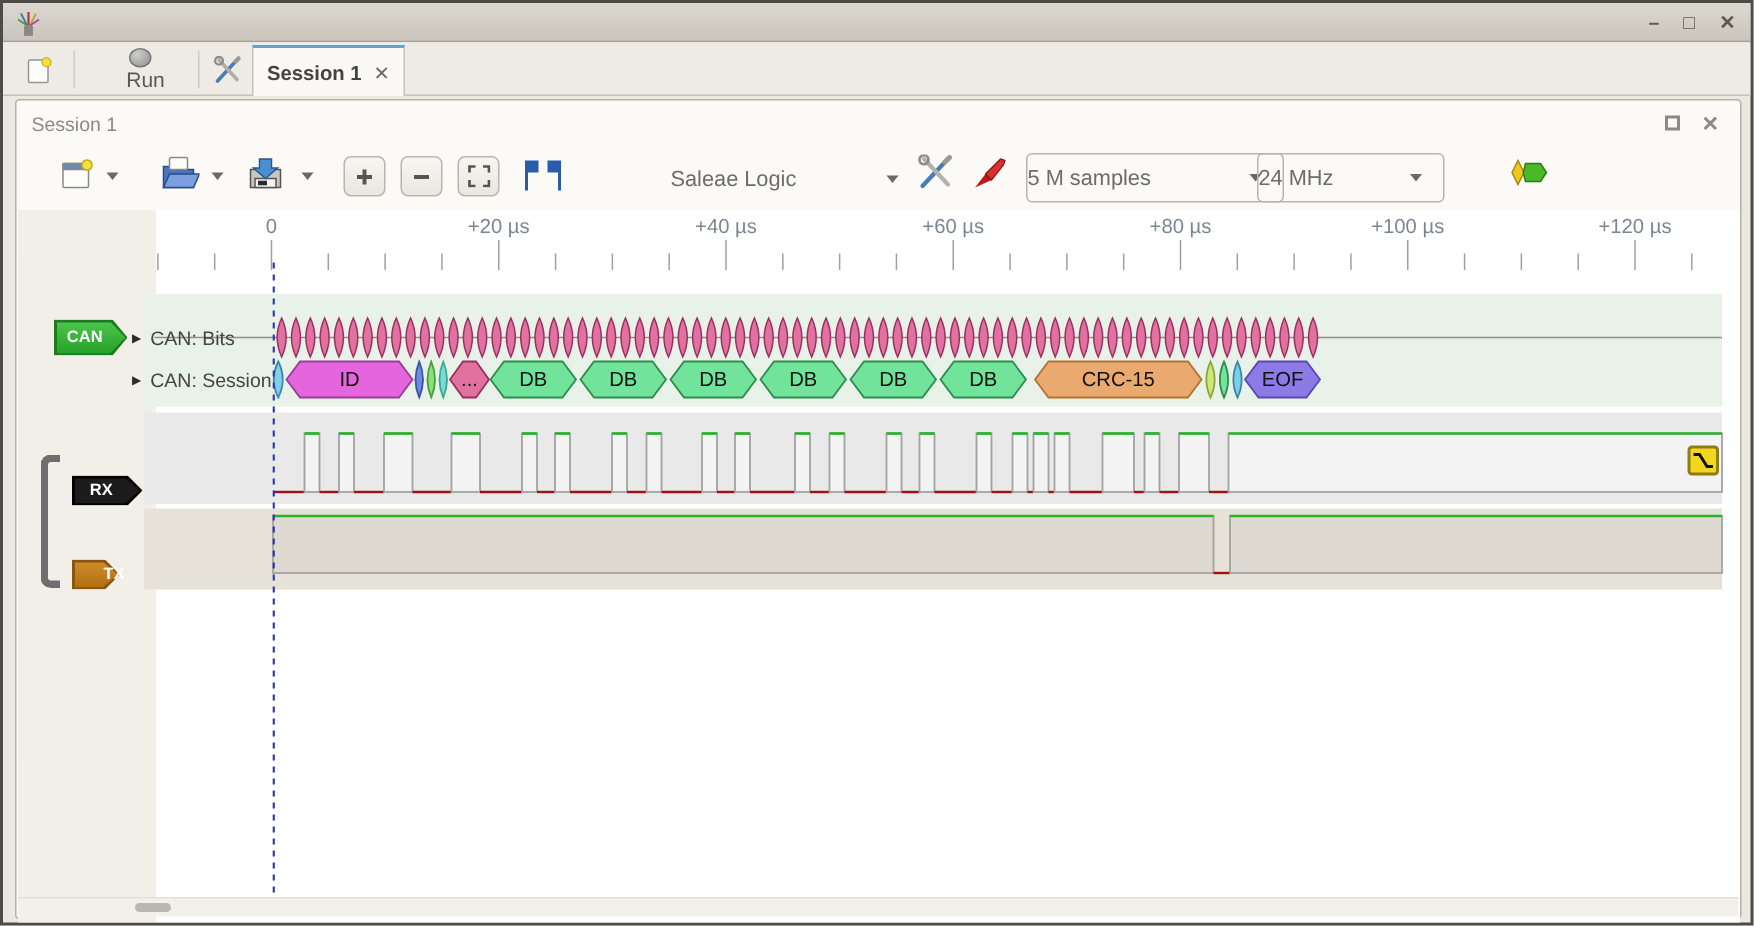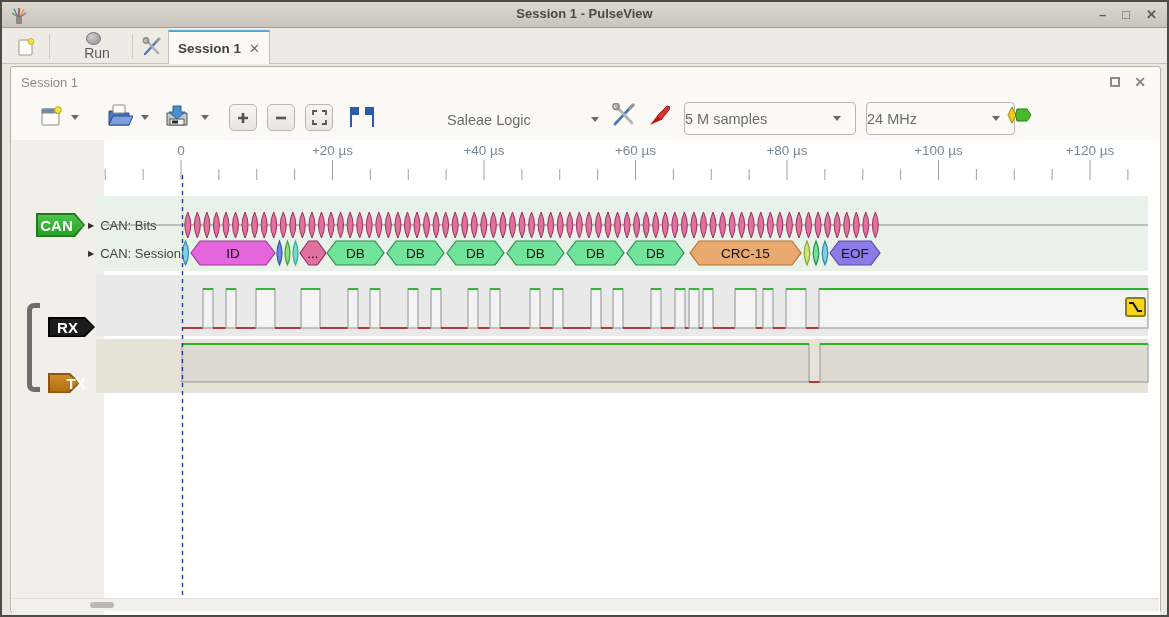--- a/index.html
+++ b/index.html
@@ -38,42 +38,41 @@
   
   .label-margin{position:absolute;left:1px;top:73px;width:92px;height:525px;background:#f1efe8;}
   .trace-bg{position:absolute;left:93px;top:73px;width:1056px;height:525px;background:#ffffff;}
   .trace-svg{position:absolute;left:0;top:0;width:1149px;height:545px;pointer-events:none;}
   .hscroll{position:absolute;left:1px;right:1px;bottom:1px;height:13px;background:#f2f0ea;border-top:1px solid #e2dfd8;}
   .hscroll .handle{position:absolute;left:78px;top:3px;width:24px;height:6px;background:#bab8b2;border-radius:3px;}
   
   .tag{position:absolute;z-index:5;display:flex;align-items:center;justify-content:center;}
   .tag .outer{position:absolute;inset:0;}
   .tag .inner{position:absolute;inset:1.5px;}
-  .tag .txt{position:relative;color:#fff;font-weight:bold;font-size:15px;padding-right:8px;}
+  .tag .txt{position:relative;color:#fff;font-weight:bold;font-size:11px;padding-right:8px;}
   .clip-arrow{clip-path:polygon(0 0,calc(100% - 10px) 0,100% 50%,calc(100% - 10px) 100%,0 100%);}
   .row-label{position:absolute;z-index:5;font-size:13px;color:#45453f;display:flex;align-items:center;gap:6px;}
   .row-label .tri{font-size:8px;color:#2d2d2a;}
   .bracket{position:absolute;left:24px;top:300px;width:13px;height:89px;border:5px solid #6e6e6e;border-right:none;border-radius:7px 0 0 7px;z-index:5;}
   .trigger-icon{position:absolute;left:1114px;top:230px;width:21px;height:20px;background:#f4d71d;border:2px solid #8e7d12;border-radius:3px;z-index:5;display:flex;align-items:center;justify-content:center;}
 </style>
 </head>
 <body>
 
 <div class="window">
 
   <div class="titlebar">
     <svg class="app-icon" viewBox="0 0 18 20">
       <rect x="6" y="12" width="6" height="7" rx="1" fill="#8a8a84"></rect>
       <path d="M9 12 L9 3" stroke="#b0342a" stroke-width="1.4"></path>
       <path d="M8 12 L4 4" stroke="#3a7ab0" stroke-width="1.2"></path>
       <path d="M10 12 L14 4" stroke="#d0a020" stroke-width="1.2"></path>
       <path d="M8 12 L2 8" stroke="#4a9a3a" stroke-width="1.2"></path>
       <path d="M10 12 L16 8" stroke="#9a4ab0" stroke-width="1.2"></path>
     </svg>
-    <div class="title-text">Session 1 - PulseView</div>
     <div class="winbtns">
       <span>–</span>
       <span>□</span>
       <span>✕</span>
     </div>
   </div>
 
   <div class="main-toolbar">
     <div class="tb-btn" style="left:8px;width:32px;">
       <svg width="18" height="20" viewBox="0 0 18 20">
@@ -176,21 +175,21 @@
       <div class="icon-abs" style="left:636px;top:6px;">
         <svg width="26" height="24" viewBox="0 0 26 24">
           <path d="M3 22 L10 13 L14 17 z" fill="#c01818"></path>
           <path d="M10 13 L20 3 l3 1 -1 3 L14 17 z" fill="#d83030" stroke="#8a1010" stroke-width="0.8"></path>
         </svg>
       </div>
       <div class="combo" style="left:673px;top:5px;width:172px;">
         <span class="val">5 M samples</span>
         <div class="dd-arrow"></div>
       </div>
-      <div class="combo" style="left:855px;top:5px;width:149px;">
+      <div class="combo" style="left:827px;top:5px;width:125px;">
         <span class="val">24 MHz</span>
         <div class="dd-arrow"></div>
       </div>
       <div class="icon-abs" style="left:994px;top:9px;">
         <svg width="28" height="18" viewBox="0 0 28 18">
           <path d="M7 1 L11 9 L7 17 L3 9 z" fill="#f0c818" stroke="#a08a10"></path>
           <path d="M12 3 h10 l4 6 -4 6 h-10 l-1.5-6 z" fill="#4ab828" stroke="#2a7a14"></path>
         </svg>
       </div>
     </div>

